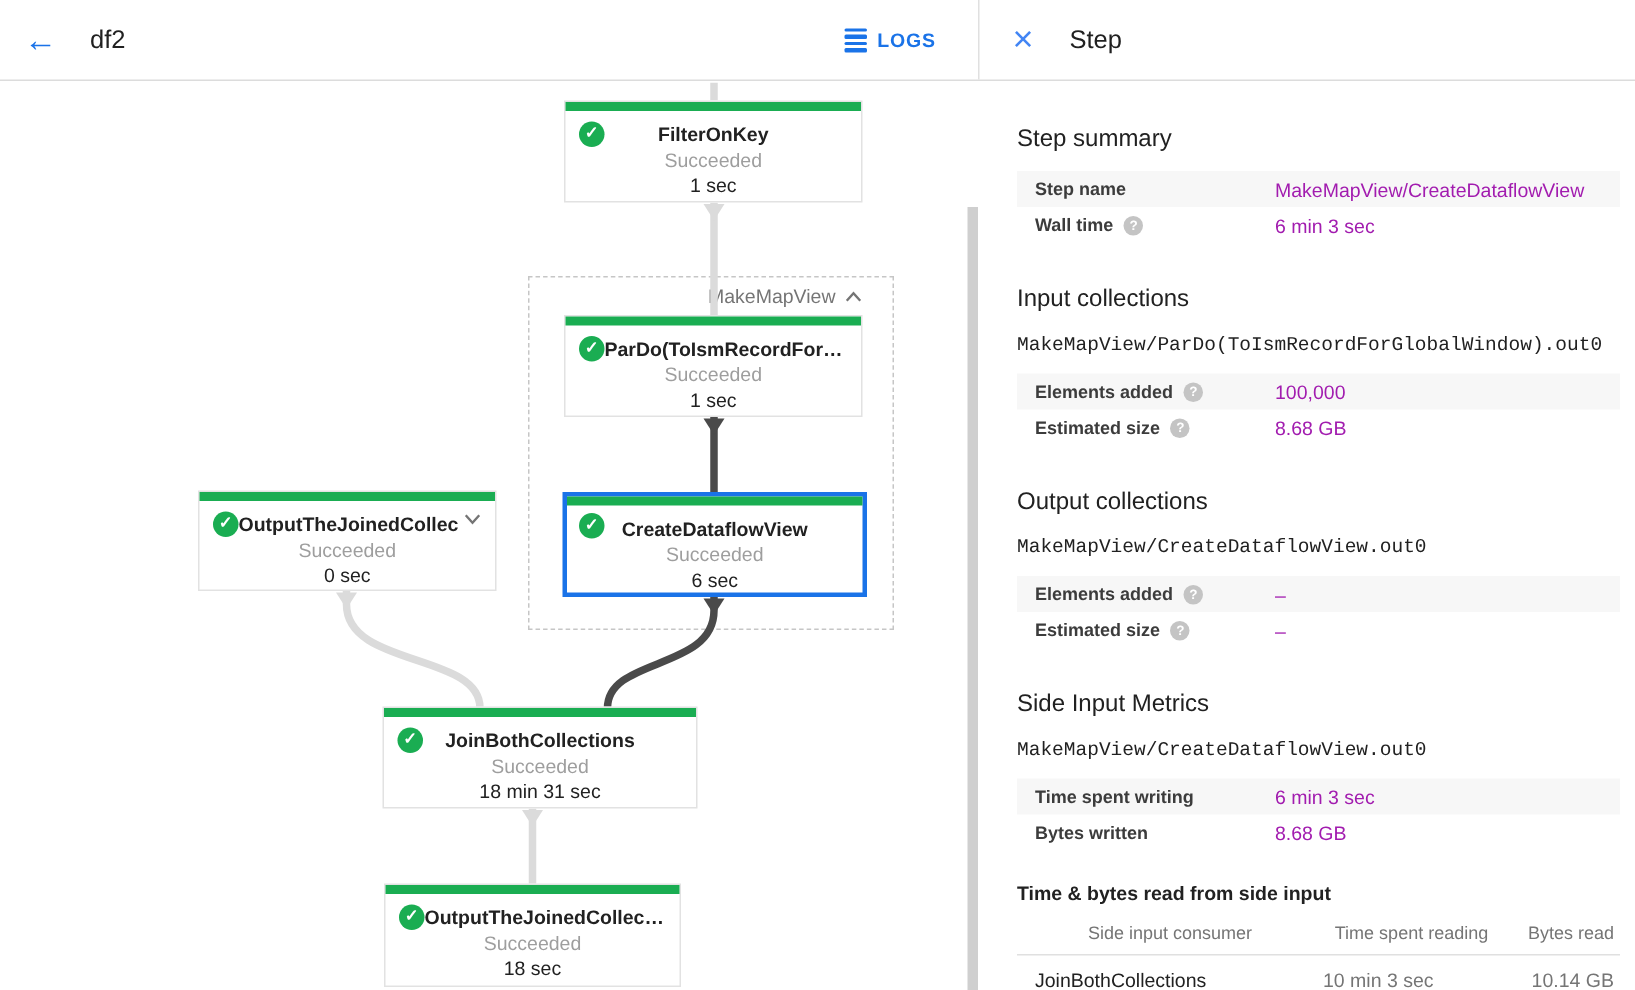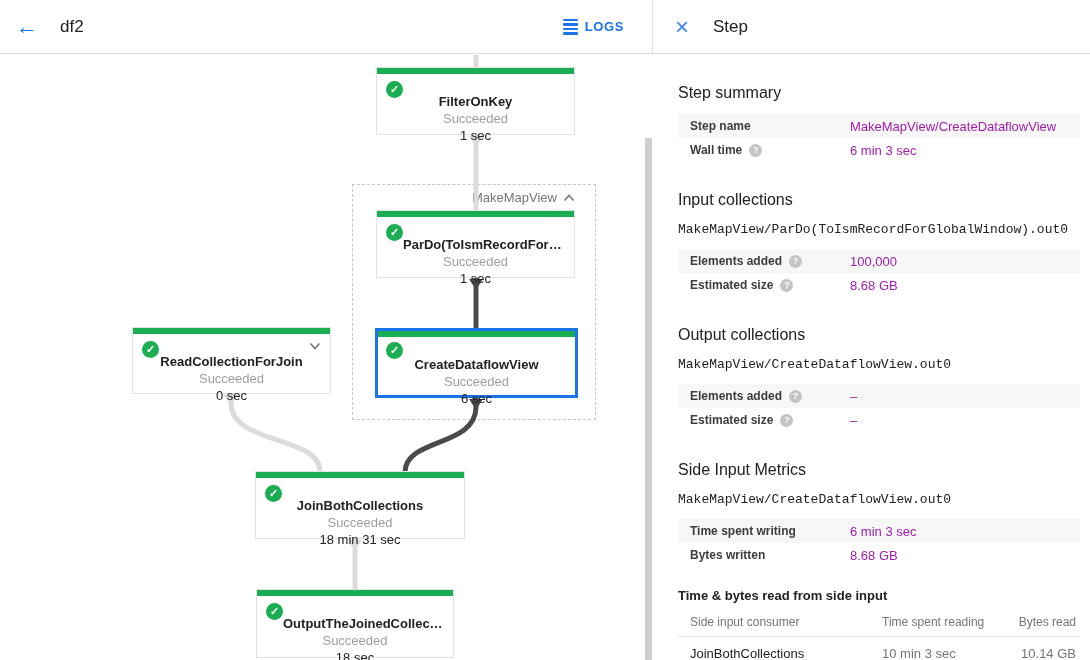--- a/index.html
+++ b/index.html
@@ -32,21 +32,21 @@
     display:flex; align-items:center; gap:6px; cursor:pointer; }
 
   .node { position:absolute; z-index:3; background:#fff; border:1px solid #e2e2e2;
     text-align:center; cursor:pointer; }
   .node.selected { border:3px solid var(--selected); }
   .nbar { height:6px; background:var(--green); width:100%; }
   .ncheck { position:absolute; left:9px; top:13px; width:17px; height:17px; border-radius:50%;
     background:var(--green); color:#fff; font-size:11px; font-weight:bold;
     display:flex; align-items:center; justify-content:center; line-height:1; }
   .node.selected .ncheck { top:11px; left:8px; }
-  .ntitle { margin-top:20px; font-size:13px; font-weight:bold; color:#212121;
+  .ntitle { margin-top:8px; font-size:13px; font-weight:bold; color:#212121;
     padding:0 26px; white-space:nowrap; overflow:hidden; }
   .nstatus { font-size:13px; color:#9e9e9e; margin-top:2px; }
   .ntime { font-size:13px; color:#212121; margin-top:2px; }
   .nchev { position:absolute; right:9px; top:14px; }
 
   .vscroll { position:absolute; left:645px; top:83px; width:7px; height:522px;
     background:#cfcfcf; z-index:5; cursor:pointer; }
 
   
   .panel { position:absolute; left:654px; top:55px; right:0; bottom:0; background:#fff;
@@ -58,21 +58,21 @@
   .mrow.striped { background:var(--stripe); }
   .mlabel { width:160px; font-size:12px; font-weight:bold; color:#3c3c3c;
     display:flex; align-items:center; }
   .help { display:inline-flex; width:13px; height:13px; border-radius:50%; background:#c4c4c4;
     color:#fff; font-size:9px; font-weight:bold; align-items:center; justify-content:center;
     margin-left:7px; cursor:pointer; }
   .mvalue { color:#a21caf; }
 
   .tbl-heading { font-size:13px; font-weight:bold; margin-top:21px; }
   table.sitable { width:100%; border-collapse:collapse; margin-top:6px; }
-  .sitable th { font-size:12px; color:#757575; font-weight:500; text-align:left;
+  .sitable th { font-size:12px; color:#757575; font-weight:500; text-align:center;
     padding:6px 0 7px 12px; border-bottom:1px solid #e0e0e0; }
   .sitable td { font-size:13px; padding:9px 0 9px 12px; border-bottom:1px solid #e8e8e8; }
   .sitable .col-time { width:130px; }
   .sitable .col-bytes { width:80px; text-align:right; padding-right:4px; }
   .sitable td.c-consumer { color:#212121; }
   .sitable td.c-time, .sitable td.c-bytes { color:#757575; }
 </style>
 </head>
 <body>
 
@@ -142,21 +142,21 @@
   </div>
 
   <div class="node" style="left:132px; top:272px; width:199px; height:67px;">
     <div class="nbar"></div>
     <div class="ncheck">
         <span>✓</span>
       </div>
     <svg class="nchev" width="12" height="8">
       <polyline points="1.5,1.5 6,6.5 10.5,1.5" fill="none" stroke="#757575" stroke-width="1.6"></polyline>
     </svg>
-    <div class="ntitle">ReadCollectionForJoin</div>
+    <div class="ntitle">OutputTheJoinedCollec</div>
     <div class="nstatus">Succeeded</div>
     <div class="ntime">0 sec</div>
   </div>
 
   <div class="node selected" style="left:375px; top:273px; width:203px; height:70px;">
     <div class="nbar"></div>
     <div class="ncheck">
         <span>✓</span>
       </div>
     <div class="ntitle">CreateDataflowView</div>

